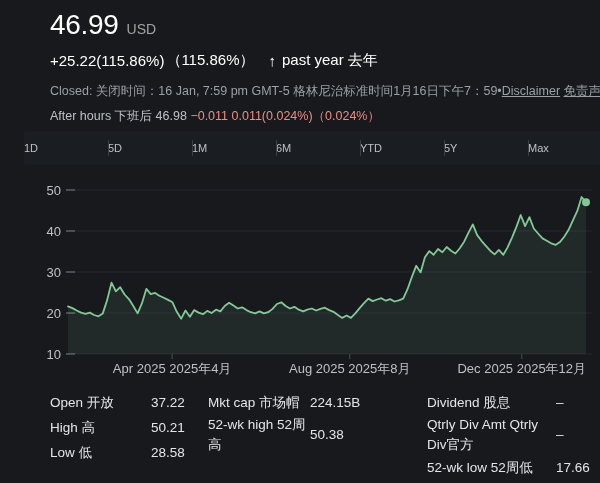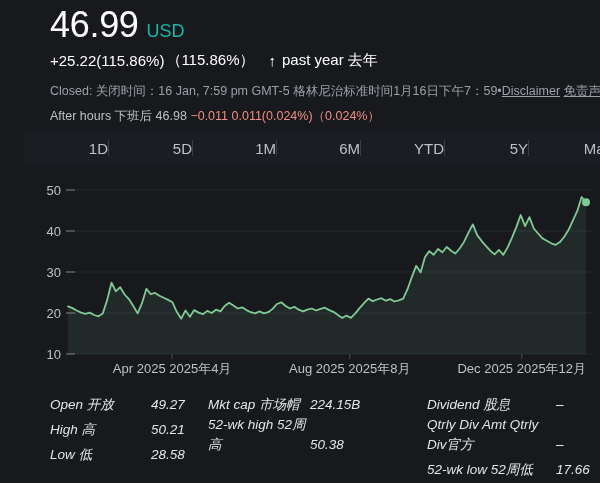--- a/index.html
+++ b/index.html
@@ -5,56 +5,56 @@
   html,body{margin:0;padding:0;}
   body{
     width:600px;height:483px;overflow:hidden;
     background:#17191d;
     font-family:"Liberation Sans", sans-serif;
     color:#e8eaed;
     position:relative;
   }
   .header{position:absolute;left:50px;top:6px;right:0;}
   .price-row{display:flex;align-items:baseline;}
-  .price{font-size:36px;font-weight:400;color:#ffffff;letter-spacing:-0.3px;line-height:38px;}
-  .currency{font-size:18px;color:#14b8a6;margin-left:8px;}
+  .price{font-size:28px;font-weight:400;color:#ffffff;letter-spacing:-0.3px;line-height:38px;}
+  .currency{font-size:14px;color:#a3a3a3;margin-left:8px;}
   .change-row{margin-top:7px;font-size:15px;color:#ffffff;display:flex;align-items:center;}
   .change-row .zh{margin-left:2px;}
   .change-row .arrow{margin-left:14px;margin-right:6px;font-weight:700;}
   .closed-row{margin-top:13px;font-size:12.5px;color:#9aa0a6;white-space:nowrap;}
   .closed-row .link{text-decoration:underline;color:#9aa0a6;cursor:pointer;}
   .ah-row{margin-top:8px;font-size:12.5px;color:#bdc1c6;white-space:nowrap;}
   .ah-row .red{color:#f28b82;}
 
   .tabbar{
     position:absolute;left:24px;top:131px;width:588px;height:34px;
     display:flex;background:#1a1d22;border-radius:2px;
   }
   .tab{
-    flex:1 1 0;position:relative;display:flex;align-items:center;justify-content:flex-end;
-    font-size:15px;color:#bdc1c6;cursor:pointer;
+    flex:1 1 0;position:relative;display:flex;align-items:center;justify-content:flex-start;
+    font-size:11px;color:#bdc1c6;cursor:pointer;
   }
   .tab:not(:first-child)::before{
     content:"";position:absolute;left:0;top:9px;height:16px;width:1px;background:#3a3e44;
   }
   .tab.active{color:#8ab4f8;}
   .tab .pill{
     position:absolute;bottom:1px;left:50%;transform:translateX(-50%);
     width:26px;height:4px;border-radius:3px;background:#8ab4f8;
   }
 
   .chart{position:absolute;left:0;top:168px;width:482px;height:212px;}
   .chart svg{display:block;}
 
   .stats{position:absolute;left:0;top:390px;width:600px;display:flex;font-size:13.5px;}
   .stats .col{display:flex;flex-direction:column;}
   .col0{margin-left:50px;width:150px;}
   .col1{margin-left:8px;width:158px;}
   .col2{margin-left:61px;width:173px;}
-  .stat-row{display:flex;align-items:flex-end;min-height:25px;padding:0;font-style:italic;}
+  .stat-row{display:flex;align-items:center;min-height:25px;padding:0;}
   .stat-label{line-height:20px;color:#e3e5e8;}
   .stat-value{line-height:20px;color:#e3e5e8;}
   .col0 .stat-label{width:101px;flex:0 0 101px;}
   .col1 .stat-label{width:102px;flex:0 0 102px;}
   .col2 .stat-label{width:129px;flex:0 0 129px;}
   .stat-value{flex:1;}
 </style>
 </head>
 <body>
 
@@ -130,21 +130,21 @@
       <polygon points="68.0,138.4 72.4,140.1 76.7,142.5 81.1,144.6 85.4,145.8 89.8,144.6 94.1,147.0 98.5,148.3 102.8,145.4 107.2,131.9 111.5,114.7 115.9,123.3 120.2,119.2 124.6,126.5 128.9,131.1 133.3,138.0 137.6,145.4 142.0,135.2 146.4,120.8 150.7,126.1 155.1,124.9 159.4,127.8 163.8,129.8 168.1,131.9 172.5,134.3 176.8,143.8 181.2,150.7 185.5,142.5 189.9,148.7 194.2,142.1 198.6,144.6 202.9,146.2 207.3,142.9 211.6,145.0 216.0,141.7 220.4,143.4 224.7,138.0 229.1,134.8 233.4,137.6 237.8,140.5 242.1,139.3 246.5,142.1 250.8,144.2 255.2,145.4 259.5,143.4 263.9,145.4 268.2,144.2 272.6,140.9 276.9,136.0 281.3,134.3 285.6,138.0 290.0,140.5 294.4,138.8 298.7,141.7 303.1,143.4 307.4,141.7 311.8,140.5 316.1,142.5 320.5,140.9 324.8,139.7 329.2,142.1 333.5,143.8 337.9,147.0 342.2,149.9 346.6,147.5 350.9,149.9 355.3,145.4 359.6,140.1 364.0,135.2 368.4,130.6 372.7,133.1 377.1,131.5 381.4,130.2 385.8,132.7 390.1,131.1 394.5,133.5 398.8,132.3 403.2,130.6 407.5,121.2 411.9,108.9 416.2,97.8 420.6,104.4 424.9,89.2 429.3,83.1 433.6,86.8 438.0,81.0 442.4,84.3 446.7,79.0 451.1,82.7 455.4,85.5 459.8,80.2 464.1,73.7 468.5,64.6 472.8,56.4 477.2,67.1 481.5,72.8 485.9,77.8 490.2,82.7 494.6,86.4 498.9,81.9 503.3,86.8 507.6,79.4 512.0,69.6 516.4,58.9 520.7,47.0 525.1,58.1 529.4,49.1 533.8,60.5 538.1,65.5 542.5,70.4 546.8,72.8 551.2,75.3 555.5,76.9 559.9,74.1 564.2,68.7 568.6,61.8 572.9,52.3 577.3,42.9 581.6,29.0 586.0,34.3 586,186 68,186" fill="rgba(129,201,149,0.10)" stroke="none"></polygon>
       <polyline points="68.0,138.4 72.4,140.1 76.7,142.5 81.1,144.6 85.4,145.8 89.8,144.6 94.1,147.0 98.5,148.3 102.8,145.4 107.2,131.9 111.5,114.7 115.9,123.3 120.2,119.2 124.6,126.5 128.9,131.1 133.3,138.0 137.6,145.4 142.0,135.2 146.4,120.8 150.7,126.1 155.1,124.9 159.4,127.8 163.8,129.8 168.1,131.9 172.5,134.3 176.8,143.8 181.2,150.7 185.5,142.5 189.9,148.7 194.2,142.1 198.6,144.6 202.9,146.2 207.3,142.9 211.6,145.0 216.0,141.7 220.4,143.4 224.7,138.0 229.1,134.8 233.4,137.6 237.8,140.5 242.1,139.3 246.5,142.1 250.8,144.2 255.2,145.4 259.5,143.4 263.9,145.4 268.2,144.2 272.6,140.9 276.9,136.0 281.3,134.3 285.6,138.0 290.0,140.5 294.4,138.8 298.7,141.7 303.1,143.4 307.4,141.7 311.8,140.5 316.1,142.5 320.5,140.9 324.8,139.7 329.2,142.1 333.5,143.8 337.9,147.0 342.2,149.9 346.6,147.5 350.9,149.9 355.3,145.4 359.6,140.1 364.0,135.2 368.4,130.6 372.7,133.1 377.1,131.5 381.4,130.2 385.8,132.7 390.1,131.1 394.5,133.5 398.8,132.3 403.2,130.6 407.5,121.2 411.9,108.9 416.2,97.8 420.6,104.4 424.9,89.2 429.3,83.1 433.6,86.8 438.0,81.0 442.4,84.3 446.7,79.0 451.1,82.7 455.4,85.5 459.8,80.2 464.1,73.7 468.5,64.6 472.8,56.4 477.2,67.1 481.5,72.8 485.9,77.8 490.2,82.7 494.6,86.4 498.9,81.9 503.3,86.8 507.6,79.4 512.0,69.6 516.4,58.9 520.7,47.0 525.1,58.1 529.4,49.1 533.8,60.5 538.1,65.5 542.5,70.4 546.8,72.8 551.2,75.3 555.5,76.9 559.9,74.1 564.2,68.7 568.6,61.8 572.9,52.3 577.3,42.9 581.6,29.0 586.0,34.3" fill="none" stroke="#81c995" stroke-width="1.8" stroke-linejoin="round" stroke-linecap="round"></polyline>
       <circle cx="586" cy="34.340999999999994" r="4" fill="#81c995"></circle>
     </svg>
 </div>
 
 <div class="stats" id="stats">
     <div class="col col0">
       <div class="stat-row">
         <span class="stat-label">Open 开放</span>
-        <span class="stat-value">49.27</span>
+        <span class="stat-value">37.22</span>
       </div>
       <div class="stat-row">
         <span class="stat-label">High 高</span>
         <span class="stat-value">50.21</span>
       </div>
       <div class="stat-row">
         <span class="stat-label">Low 低</span>
         <span class="stat-value">28.58</span>
       </div>
     </div>

